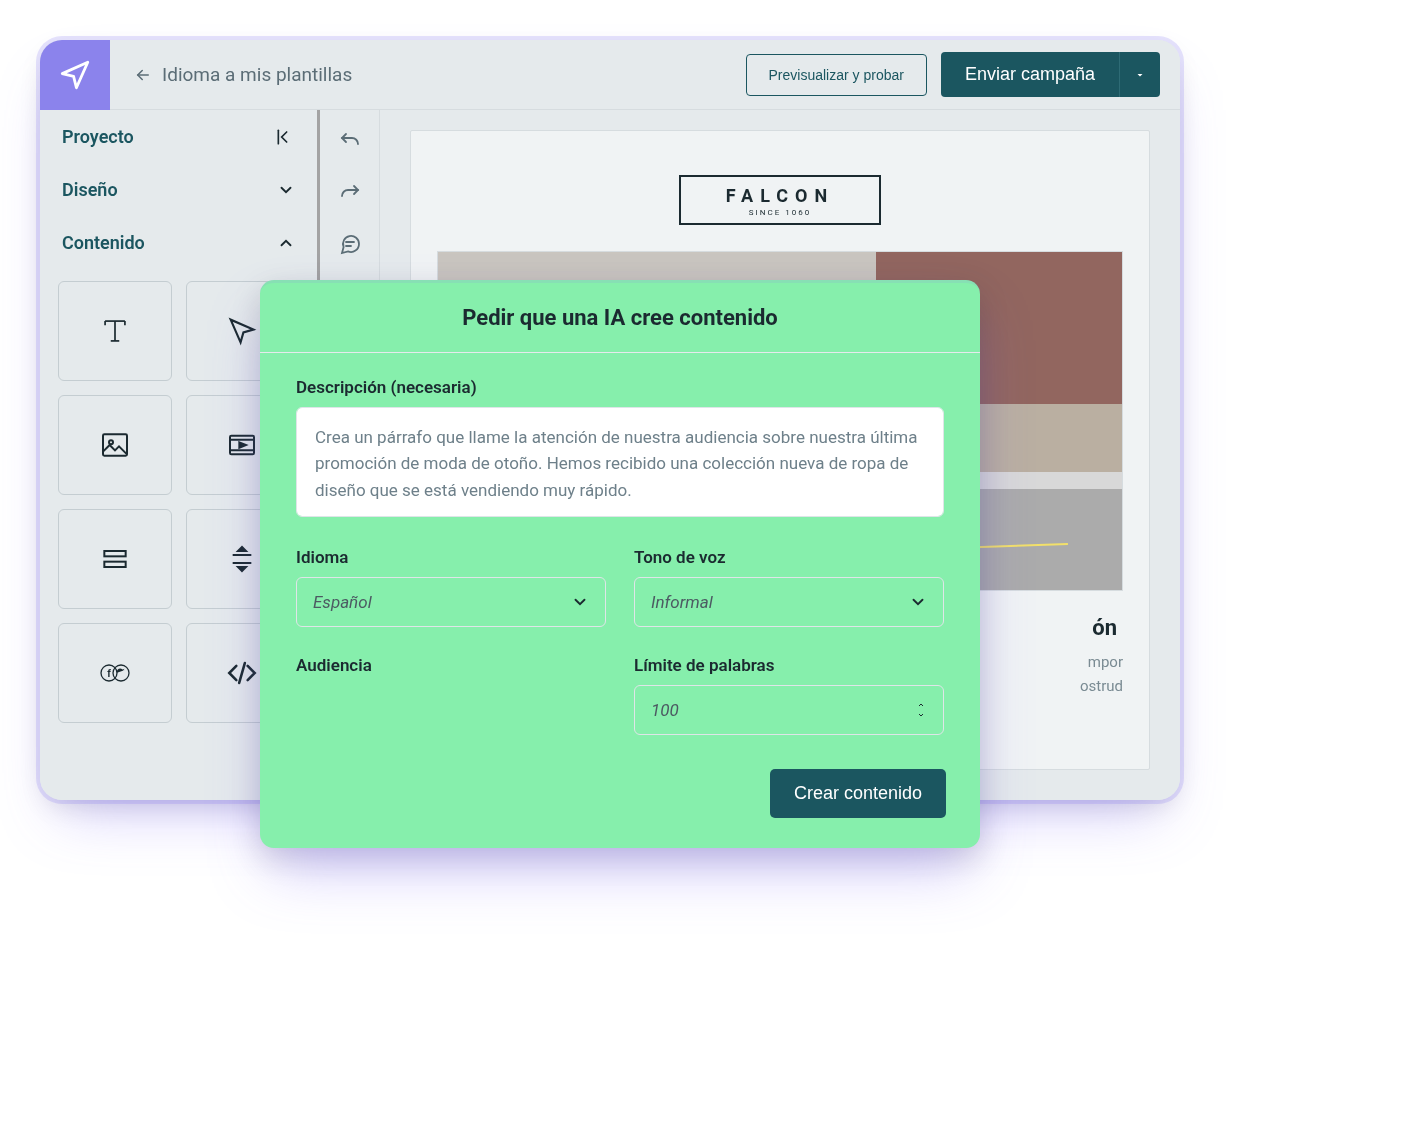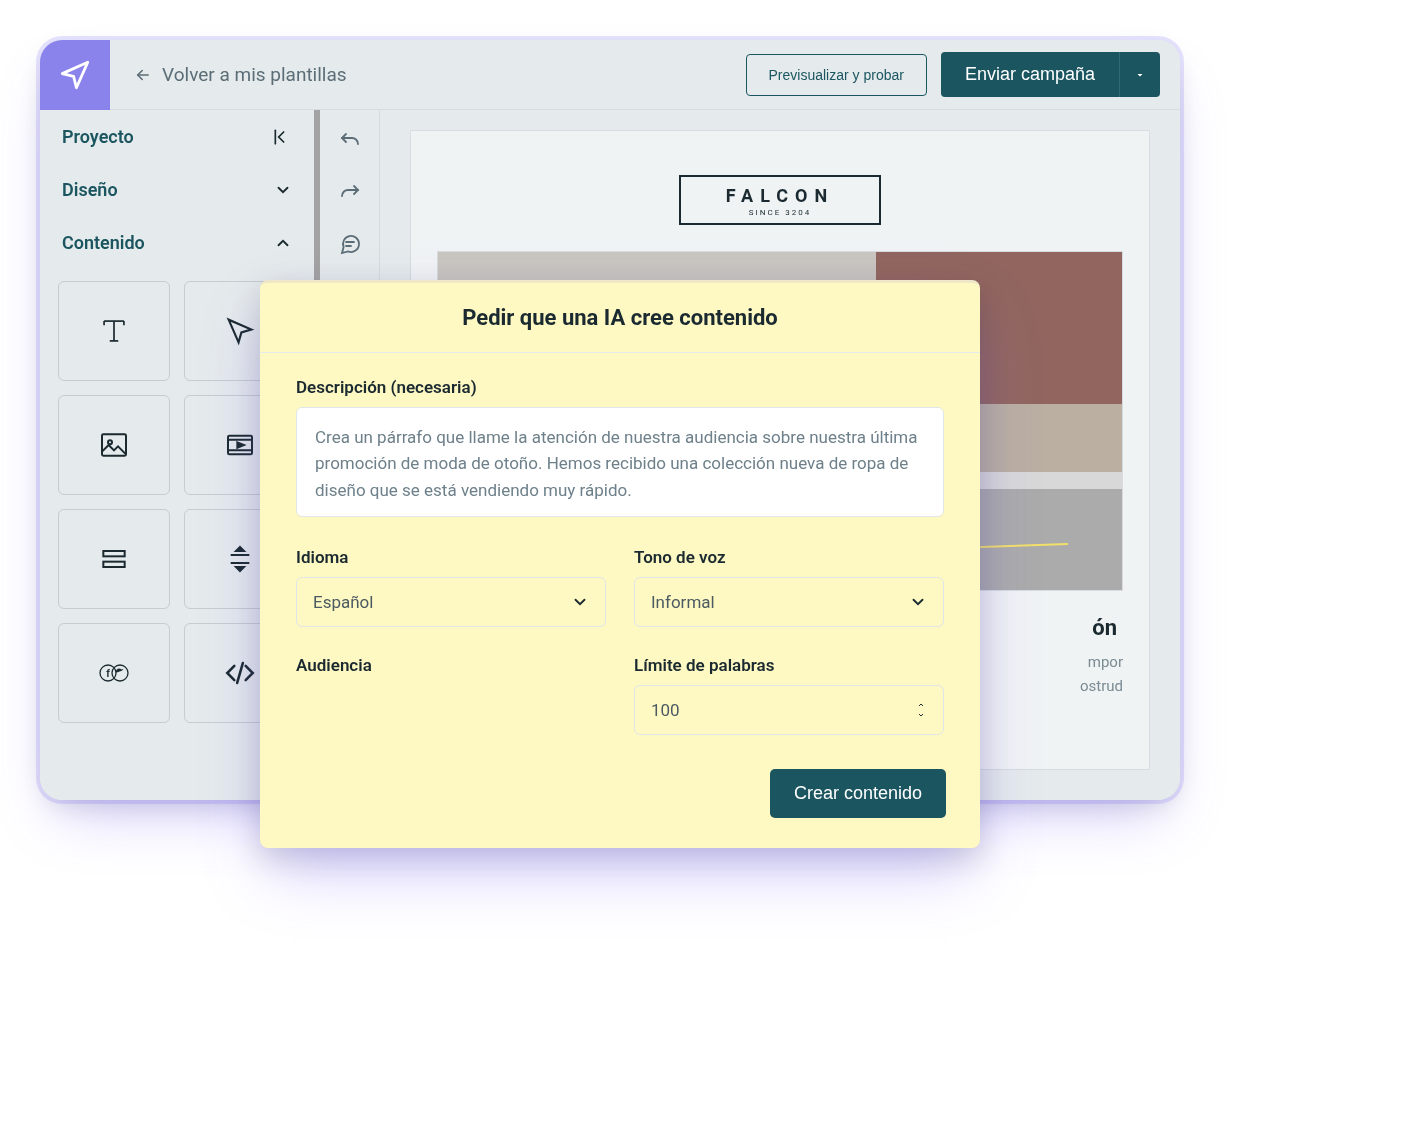--- a/index.html
+++ b/index.html
@@ -44,21 +44,21 @@
   .btn-primary-drop{
     background:#1b5660;color:#fff;border:none;border-left:1px solid #2e6b75;
     padding:12px 14px;border-radius:0 4px 4px 0;cursor:pointer;display:flex;align-items:center;
   }
 
   
   .body { display:flex; height:calc(100% - 70px); }
 
   
   .sidebar {
-    width:280px;background:#e5eaec;border-right:6px solid #a3a3a3;
+    width:280px;background:#e5eaec;border-right:3px solid #a3a3a3;
     display:flex;flex-direction:column;padding:0 0 10px 0;
   }
   .side-heading{
     display:flex;align-items:center;justify-content:space-between;
     padding:16px 22px;color:#1b5660;font-size:18px;font-weight:600;cursor:pointer;
   }
   .side-heading .chev{color:#1b2a30}
   .content-grid{
     display:grid;grid-template-columns:repeat(2,1fr);gap:14px;padding:12px 18px;
   }
@@ -94,35 +94,35 @@
   .hero .wall{position:absolute;right:0;bottom:0;width:44%;height:35%;background:#d8d8d8}
   .hero .road{position:absolute;right:0;bottom:0;width:100%;height:30%;background:#686868;opacity:.4}
   .hero .line{position:absolute;right:8%;bottom:12%;width:34%;height:2px;background:#f2e06a;transform:rotate(-2deg)}
 
   .article-title{font-weight:700;font-size:22px;color:#1b2a30;margin:24px 6px 10px;text-align:right}
   .article-text{color:#7a8b93;font-size:15px;text-align:right;line-height:1.6}
 
   
   .modal{
     position:absolute;left:260px;top:280px;width:720px;
-    background:#fef9c3;border-radius:8px;box-shadow:0 30px 60px -10px rgba(118,98,245,.35),0 10px 30px rgba(0,0,0,.15);
+    background:#86efac;border-radius:14px;box-shadow:0 30px 60px -10px rgba(118,98,245,.35),0 10px 30px rgba(0,0,0,.15);
     border-top:3px solid #8b83ec22;z-index:50;overflow:hidden;
   }
   .modal-title{font-size:22px;font-weight:700;color:#1b2a30;text-align:center;padding:22px 20px}
   .modal-div{height:1px;background:#e6eaed}
   .modal-body{padding:24px 36px 4px}
   .label{font-size:17px;font-weight:600;color:#1b2a30;margin-bottom:10px;display:block}
   .textarea{
     width:100%;border:1px solid #dfe5e8;border-radius:6px;padding:16px 18px;
     font-size:17px;color:#6e808a;line-height:1.55;resize:none;min-height:110px;font-family:inherit;
   }
   .grid2{display:grid;grid-template-columns:1fr 1fr;gap:28px;margin-top:26px}
   .select,.input,.number{
     width:100%;border:1px solid #dfe5e8;border-radius:6px;padding:14px 16px;
-    font-size:17px;color:#4c5a62;display:flex;align-items:center;justify-content:space-between;cursor:pointer;
+    font-size:17px;color:#4c5a62;display:flex;align-items:center;justify-content:space-between;cursor:pointer;font-style:italic;
   }
   .number{cursor:text}
   .step{display:flex;flex-direction:column;gap:2px;color:#4c5a62}
   .modal-footer{display:flex;justify-content:flex-end;padding:30px 34px 30px}
   .btn-create{background:#1b5660;color:#fff;border:none;font-size:18px;padding:14px 24px;border-radius:5px;cursor:pointer}
 
   svg{display:block}
 </style>
 </head>
 <body>
@@ -133,21 +133,21 @@
     <div class="logo-sq">
       <svg width="34" height="34" viewBox="0 0 24 24" fill="none" stroke="#fff" stroke-width="2" stroke-linejoin="round" stroke-linecap="round">
         <path d="M3 11l18-8-8 18-2-8-8-2z"></path>
       </svg>
     </div>
     <div class="back-link">
       <svg width="18" height="18" viewBox="0 0 24 24" fill="none" stroke="#5b6d76" stroke-width="2" stroke-linecap="round">
           <path d="M19 12H5"></path>
           <path d="M11 18l-6-6 6-6"></path>
         </svg>
-      <span>Volver a mis plantillas</span>
+      <span>Idioma a mis plantillas</span>
     </div>
     <div class="top-spacer"></div>
     <button class="btn-outline">Previsualizar y probar</button>
     <div class="btn-primary-split">
       <button class="btn-primary">Enviar campaña</button>
       <button class="btn-primary-drop">
         <svg width="12" height="12" viewBox="0 0 24 24" fill="#fff">
             <path d="M7 10l5 5 5-5z"></path>
           </svg>
       </button>
@@ -260,21 +260,21 @@
             <path d="M21 12a8 8 0 01-11 7.4L4 21l1.6-6A8 8 0 1121 12z"></path>
             <path d="M8 10h8M8 14h5"></path>
           </svg>
       </span>
     </div>
 
     <div class="canvas">
       <div class="page">
         <div class="brand">
           <div class="brand-name">FALCON</div>
-          <div class="brand-sub">SINCE 3204</div>
+          <div class="brand-sub">SINCE 1060</div>
         </div>
         <div class="hero">
           <div class="brick"></div>
             <div class="brick2"></div>
             <div class="wall"></div>
             <div class="road"></div>
             <div class="line"></div>
         </div>
         <div class="article-title">ón</div>
         <div class="article-text">

